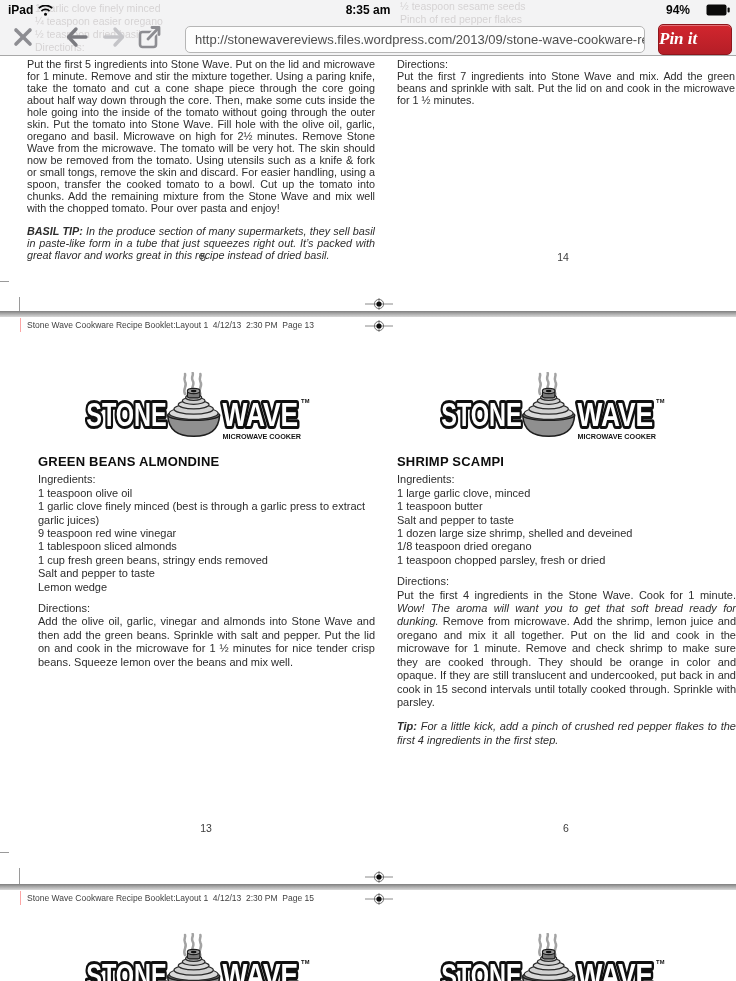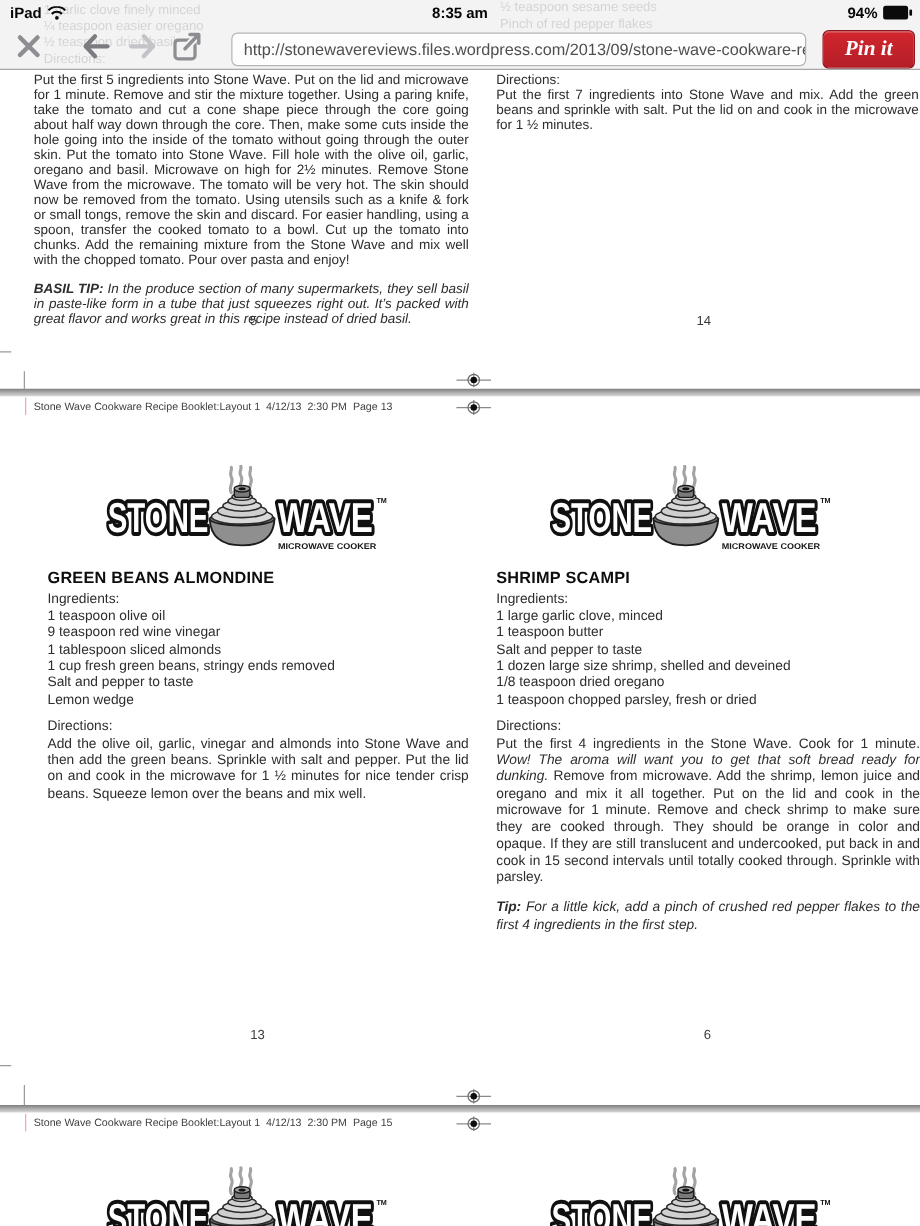--- a/index.html
+++ b/index.html
@@ -8,30 +8,30 @@
   
   .chrome{position:absolute;left:0;top:0;width:736px;height:55px;background:#f3f3f4;
           border-bottom:1px solid #a8a8a8;z-index:10;overflow:hidden;}
   .ghost{position:absolute;z-index:0;color:#6e6262;opacity:.22;font-size:10.5px;line-height:13px;}
   .ghost-left{left:35px;top:2px;}
   .ghost-right{left:400px;top:0px;}
   .statusbar{position:absolute;left:0;top:0;width:100%;height:20px;z-index:2;
              font-size:12px;font-weight:bold;color:#050505;}
   .sb-left{position:absolute;left:8px;top:3px;display:flex;align-items:center;gap:5px;}
   .sb-time{position:absolute;left:0;right:0;top:3px;text-align:center;}
-  .sb-right{position:absolute;right:6px;top:3px;display:flex;align-items:center;gap:4px;}
+  .sb-right{position:absolute;right:6px;top:3px;display:flex;align-items:center;gap:16px;}
   .toolbar{position:absolute;left:0;top:20px;width:100%;height:35px;z-index:2;}
   .tb-icon{position:absolute;top:4px;width:26px;height:26px;cursor:pointer;}
   .urlfield{position:absolute;left:185px;top:6px;width:460px;height:27px;background:#fdfdfd;
             border:1px solid #b6b6b6;border-radius:5px;box-sizing:border-box;
             font-size:13px;color:#4f4f4f;line-height:25px;padding:0 9px;white-space:nowrap;
             overflow:hidden;}
   .pinit{position:absolute;left:658px;top:4px;width:74px;height:31px;border-radius:5px;
          background:linear-gradient(#d2262e,#b51e27);border:1px solid #8e161c;
-         box-sizing:border-box;color:#ffffff;text-align:center;line-height:27px;
+         box-sizing:border-box;color:#ffffff;text-align:left;line-height:27px;
          font-family:"Liberation Serif",serif;font-style:italic;font-weight:bold;
          font-size:17px;cursor:pointer;box-shadow:inset 0 1px 0 rgba(255,255,255,.35);}
   
   .col{position:absolute;text-align:justify;font-size:10.8px;line-height:12px;color:#2d2d2d;}
   .dir-label{margin:0 0 0 0;}
   .tip{margin-top:11px;font-style:italic;}
   .tip b{font-style:italic;}
   .pagenum{position:absolute;transform:translateX(-50%);font-size:10.5px;color:#3c3c3c;}
   .band{position:absolute;left:0;width:736px;height:6px;
         background:linear-gradient(#7e7e7e,#a9a9a9 45%,#d8d8d8);}
@@ -143,20 +143,21 @@
           <ellipse cx="113" cy="19.8" rx="3" ry="1.3" fill="#111111"></ellipse>
         </g>
       </svg>
     </div>
 
     <div class="recipe" style="left:38px;top:455px;width:337px;">
       <div class="recipe-title">GREEN BEANS ALMONDINE</div>
       <div class="ing-label">Ingredients:</div>
       <div>
           <div class="ing-line">1 teaspoon olive oil</div>
+          <div class="ing-line">1 garlic clove finely minced (best is through a garlic press to extract garlic juices)</div>
           <div class="ing-line">9 teaspoon red wine vinegar</div>
           <div class="ing-line">1 tablespoon sliced almonds</div>
           <div class="ing-line">1 cup fresh green beans, stringy ends removed</div>
           <div class="ing-line">Salt and pepper to taste</div>
           <div class="ing-line">Lemon wedge</div>
         </div>
       <div class="dirs">Directions:</div>
       <p class="dirs-text" style="margin:0;">Add the olive oil, garlic, vinegar and almonds into Stone Wave and then add the green beans. Sprinkle with salt and pepper. Put the lid on and cook in the microwave for 1 ½ minutes for nice tender crisp beans. Squeeze lemon over the beans and mix well.</p>
     </div>
     <span class="pagenum" style="left:206px;top:822px;">13</span>

